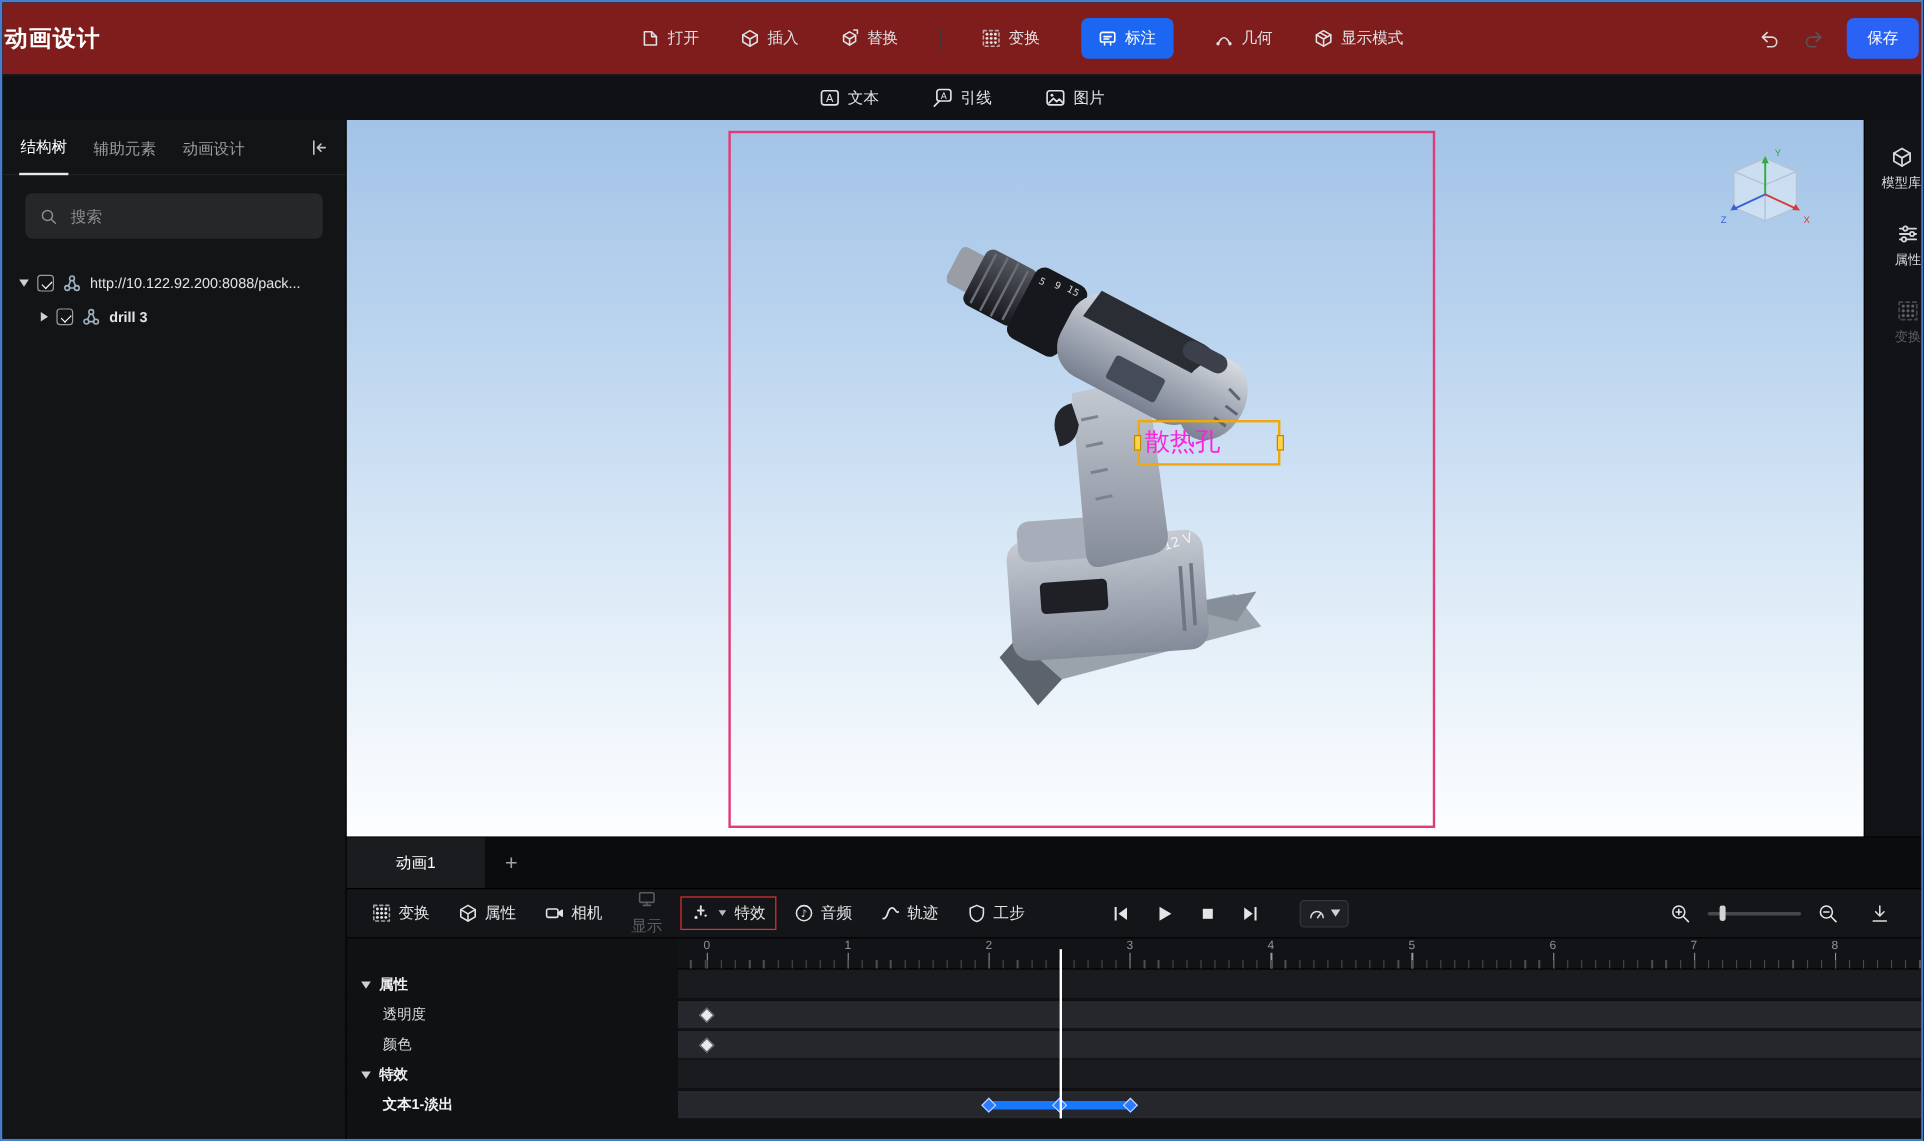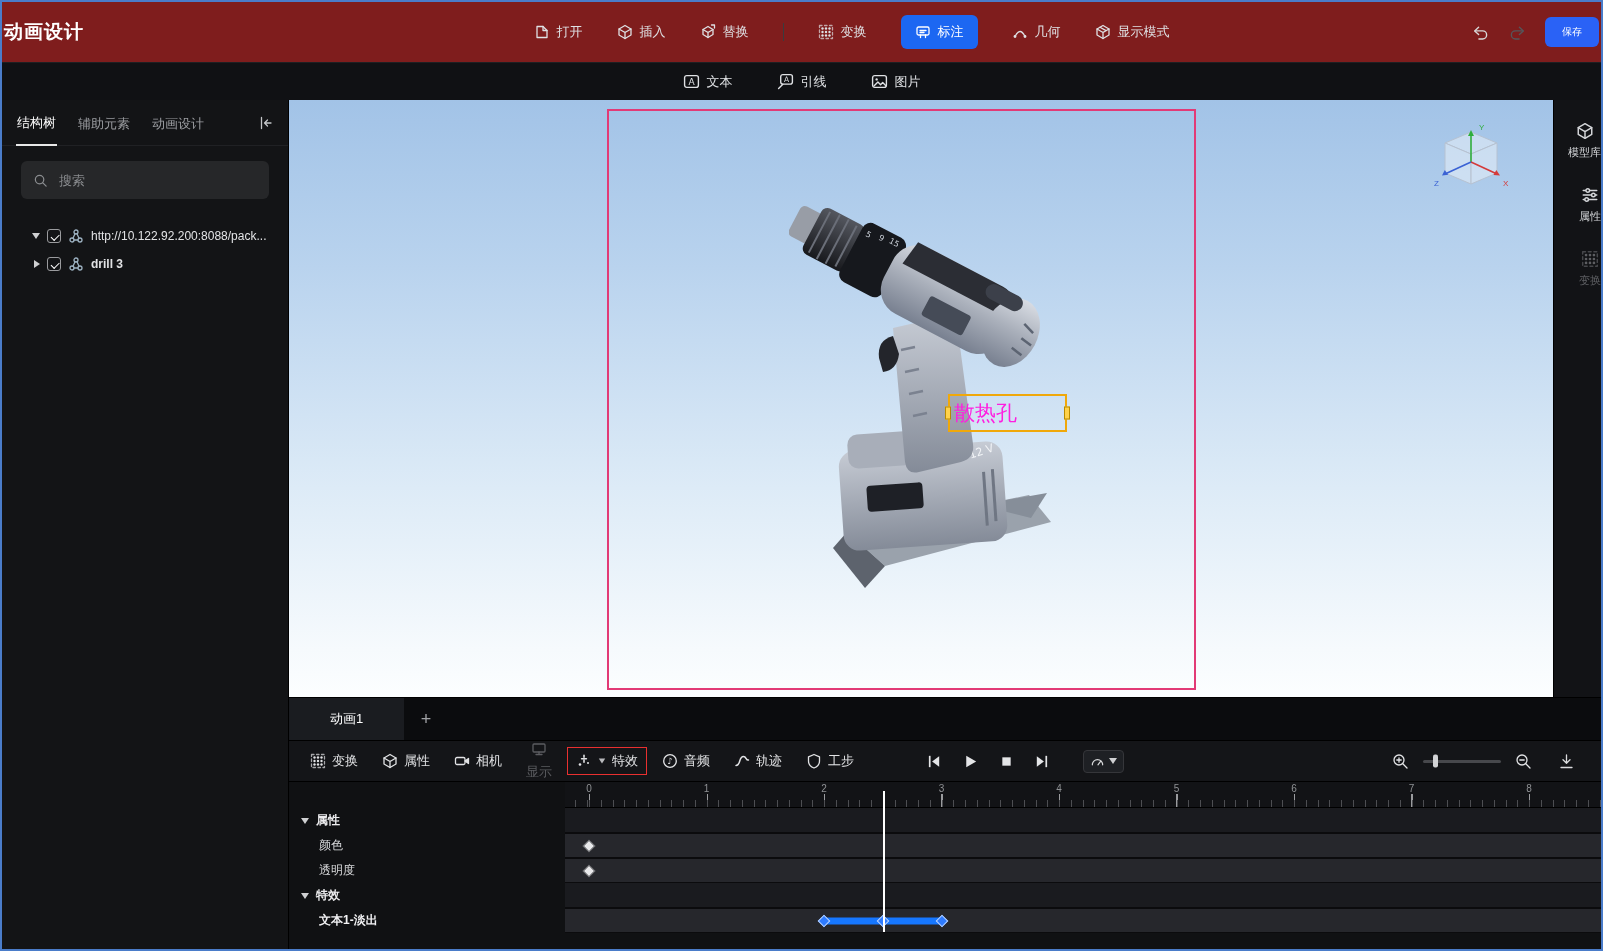--- a/index.html
+++ b/index.html
@@ -16,55 +16,55 @@
   
   .header{height:60px;display:flex;align-items:center;justify-content:space-between;padding:0 2px;background:#7f1d1d;}
   .app-title{font-size:19px;font-weight:bold;color:#fff;letter-spacing:1px;min-width:250px;}
   .menu{display:flex;align-items:center;gap:34px;}
   .menu-item{display:flex;align-items:center;gap:7px;font-size:13px;color:#dfe1e4;cursor:pointer;white-space:nowrap;}
   .menu-item.active{background:#1c67f2;color:#fff;padding:8px 14px;border-radius:6px;}
   .menu-divider{width:1px;height:18px;background:#3a3b3e;}
   .header-right{display:flex;align-items:center;gap:18px;min-width:150px;justify-content:flex-end;}
   .icon-btn{color:#d8d8d8;cursor:pointer;}
   .icon-btn.dim{color:#55565a;}
-  .save-btn{background:#2a62f6;color:#fff;border:none;border-radius:6px;padding:8px 17px;font-size:10px;cursor:pointer;font-family:Liberation Serif, serif;}
+  .save-btn{background:#2a62f6;color:#fff;border:none;border-radius:6px;padding:8px 17px;font-size:13px;cursor:pointer;font-family:Liberation Serif, serif;}
 
   
   .subbar{height:38px;display:flex;align-items:center;justify-content:center;gap:44px;background:#101114;border-top:1px solid #1e1f22;}
 
   
   .content{flex:1;display:flex;min-height:0;}
 
   
   .sidebar{width:287px;background:#131416;border-right:1px solid #000;display:flex;flex-direction:column;}
   .side-tabs{display:flex;align-items:center;gap:20px;padding:0 14px;height:46px;border-bottom:1px solid #202124;}
   .side-tab{font-size:13px;color:#9b9da1;padding:14px 1px 12px;cursor:pointer;white-space:nowrap;}
   .side-tab.active{color:#fff;border-bottom:2px solid #e8e8e8;}
   .collapse-btn{margin-left:auto;color:#c4c6c9;cursor:pointer;}
   .search-box{margin:15px 19px;height:38px;background:#262729;border-radius:6px;display:flex;align-items:center;gap:9px;padding:0 12px;}
   .search-box input{flex:1;background:transparent;border:none;outline:none;color:#ddd;font-size:13px;font-family:inherit;}
   .search-box input::placeholder{color:#8b8d90;}
   .tree{padding:8px 0;}
-  .tree-row{display:flex;align-items:center;gap:7px;height:28px;padding-left:30px;font-size:12px;color:#e2e3e5;cursor:pointer;}
+  .tree-row{display:flex;align-items:center;gap:7px;height:28px;padding-left:14px;font-size:12px;color:#e2e3e5;cursor:pointer;}
   .tree-row.child{padding-left:32px;font-weight:bold;}
   .tri-down{width:0;height:0;border-left:4.5px solid transparent;border-right:4.5px solid transparent;border-top:6px solid #cfd0d2;}
   .tri-right{width:0;height:0;border-top:4.5px solid transparent;border-bottom:4.5px solid transparent;border-left:6px solid #cfd0d2;}
   .cb{width:14px;height:14px;border:1.5px solid #9a9b9e;border-radius:3px;position:relative;flex:none;}
   .cb::after{content:"";position:absolute;left:3px;top:3.5px;width:7px;height:3.5px;border-left:1.6px solid #fff;border-bottom:1.6px solid #fff;transform:rotate(-45deg);}
   .tree-label{white-space:nowrap;overflow:hidden;text-overflow:ellipsis;max-width:185px;}
 
   
   .main{flex:1;display:flex;flex-direction:column;min-width:0;}
   .viewport-row{height:597px;display:flex;min-width:0;}
   .viewport{flex:1;position:relative;overflow:hidden;
     background:linear-gradient(180deg,#a2c3e7 0%,#b9d3ee 28%,#ddebf7 65%,#f6fafd 92%,#fcfeff 100%);}
   .frame{position:absolute;left:318px;top:9px;width:589px;height:581px;border:2px solid #e23a76;}
   .drill{position:absolute;left:500px;top:100px;}
   .gizmo{position:absolute;right:40px;top:20px;}
-  .annotation{position:absolute;left:659px;top:250px;width:119px;height:38px;border:2px solid #f0a80a;display:flex;align-items:center;background:rgba(255,255,255,0.02);margin-top:44px;}
+  .annotation{position:absolute;left:659px;top:250px;width:119px;height:38px;border:2px solid #f0a80a;display:flex;align-items:center;background:rgba(255,255,255,0.02);}
   .ann-text{font-size:21px;color:#ff1ee0;padding-left:4px;line-height:34px;}
   .handle{position:absolute;width:6px;height:13px;background:#ffd24a;border:1px solid #b88a00;top:50%;transform:translateY(-50%);}
   .hl{left:-5px;} .hr{right:-5px;}
 
   
   .right-strip{width:48px;background:#121316;border-left:1px solid #000;display:flex;flex-direction:column;align-items:flex-end;padding-top:22px;gap:26px;}
   .strip-item{display:flex;flex-direction:column;align-items:center;gap:5px;color:#d5d7da;font-size:11px;cursor:pointer;}
   .strip-item.dim{color:#5d5e62;}
 
   
@@ -551,29 +551,29 @@
           <div class="tl-rows">
               <div class="tl-row group">
                 <div class="tl-label">
                   <span class="tri-down"></span>
                   <span>属性</span>
                 </div>
                 <div class="tl-lane"></div>
               </div>
               <div class="tl-row track">
                 <div class="tl-label">
-                  <span>颜色</span>
+                  <span>透明度</span>
                 </div>
                 <div class="tl-lane">
                   <div class="kf" style="left: 24px;"></div>
                 </div>
               </div>
               <div class="tl-row track">
                 <div class="tl-label">
-                  <span>透明度</span>
+                  <span>颜色</span>
                 </div>
                 <div class="tl-lane">
                   <div class="kf" style="left: 24px;"></div>
                 </div>
               </div>
               <div class="tl-row group">
                 <div class="tl-label">
                   <span class="tri-down"></span>
                   <span>特效</span>
                 </div>

